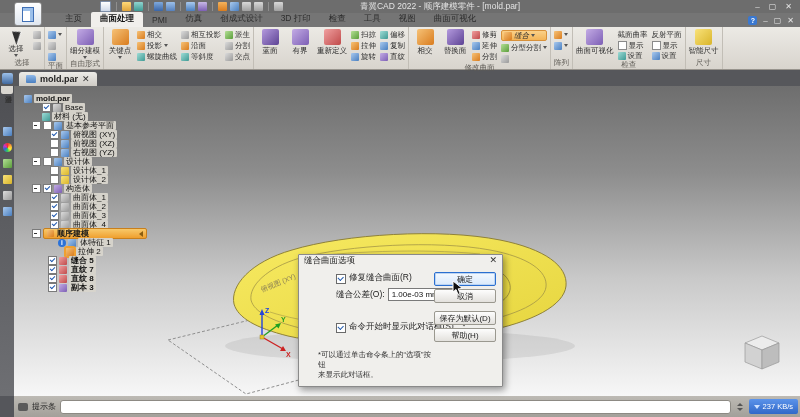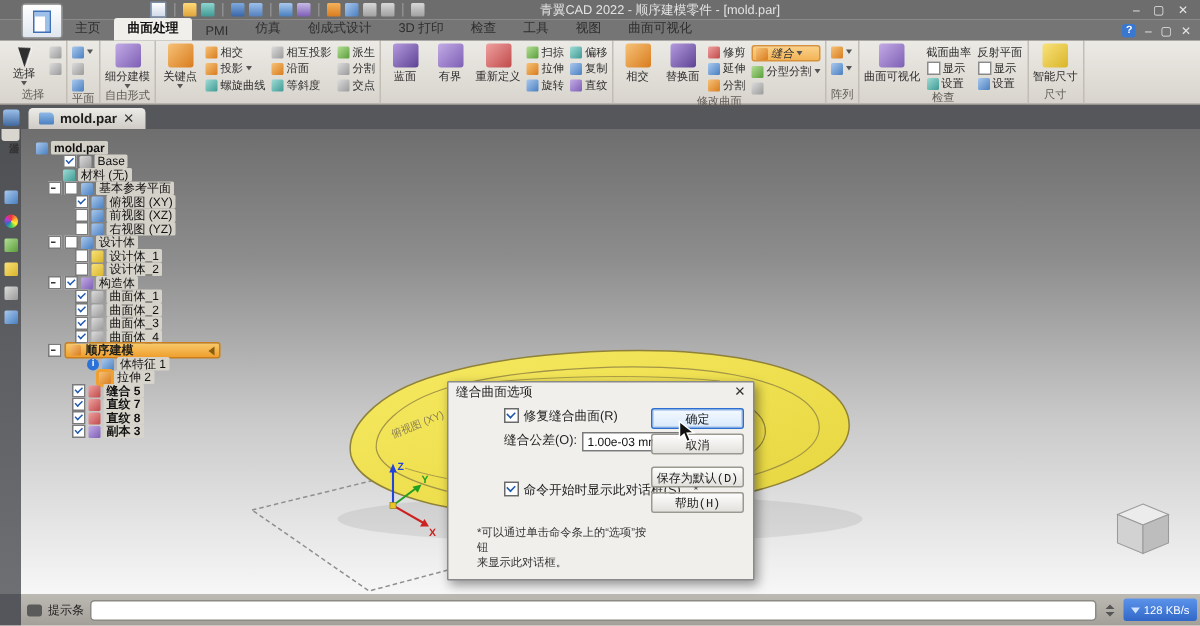--- a/index.html
+++ b/index.html
@@ -18,21 +18,21 @@
   .i-save{background:linear-gradient(#7fa9dd,#3a66a8);}
   .i-save2{background:linear-gradient(#9cc0ea,#5580bd);}
   .i-win{background:linear-gradient(#a9c9ee,#4a7fc0);}
   .i-disp{background:linear-gradient(#c8b9e6,#7d5fb5);}
   .i-book{background:linear-gradient(#f4b35c,#d97c1e);}
   .i-world{background:linear-gradient(#8fd5d0,#3f9a94);}
   .i-gray{background:linear-gradient(#d8d8d8,#a0a0a0);}
   .t-title{position:absolute;left:200px;right:120px;text-align:center;font-size:8.5px;color:#e3e3e3;white-space:nowrap;overflow:hidden;}
   .wctl{margin-left:auto;display:flex;gap:9px;padding-right:8px;font-size:8px;color:#e6e6e6;z-index:9;}
   
-  .tabrow{height:14px;background:#757575;display:flex;align-items:flex-end;padding-left:41px;position:relative;}
+  .tabrow{height:14px;background:#757575;display:flex;align-items:flex-end;padding-left:56px;position:relative;}
   .tab{font-size:8.5px;color:#2e2e2e;padding:1px 9px 2px;white-space:nowrap;}
   .tab.active{background:#f1efec;border-radius:2px 2px 0 0;font-weight:bold;color:#111;}
   .tr-right{margin-left:auto;display:flex;align-items:center;gap:6px;padding:0 6px 2px 0;font-size:8px;color:#e6e6e6;}
   .helpdot{width:9px;height:9px;border-radius:2px;background:#3a78d0;color:#fff;font-size:7px;font-weight:bold;
            display:flex;align-items:center;justify-content:center;}
   
   .ribbon{height:43px;background:linear-gradient(#eceae5,#d8d4cd);display:flex;border-bottom:1px solid #98948d;box-sizing:border-box;}
   .g{display:flex;flex-direction:column;border-right:1px solid #c2beb6;padding:2px 3px 0;}
   .gbody{flex:1;display:flex;gap:4px;align-items:flex-start;}
   .glabel{font-size:7.5px;color:#5f5c56;text-align:center;padding-bottom:1px;white-space:nowrap;}
@@ -84,33 +84,33 @@
   .infoic{width:8px;height:8px;border-radius:50%;background:#2b72d8;color:#fff;font-size:6.5px;font-weight:bold;
           display:flex;align-items:center;justify-content:center;flex:none;}
   .chip{background:rgba(215,212,204,.96);color:#111;padding:0 2px;border-radius:1px;font-size:8px;line-height:9px;white-space:nowrap;}
   .chip.b{font-weight:bold;}
   .hlbar{background:linear-gradient(#f8c96a,#ef9f2e);border:1px solid #c87f1c;border-radius:2px;display:flex;align-items:center;
          gap:3px;padding:0 3px;height:9px;font-size:8px;font-weight:bold;color:#21201c;width:96px;}
   .tri{width:0;height:0;border-top:3px solid transparent;border-bottom:3px solid transparent;border-right:4px solid #8a5d10;margin-left:auto;}
   
   .dlg{position:absolute;left:298px;top:168px;width:203px;background:#f0efec;border:1px solid #8a8a8a;border-radius:1px;
        box-shadow:2px 3px 7px rgba(0,0,0,.4);z-index:10;color:#1d1d1d;}
-  .dlg-tb{height:13px;display:flex;align-items:center;padding:0 5px;font-size:8.5px;}
+  .dlg-tb{height:13px;display:flex;align-items:flex-start;padding:0 5px;font-size:8.5px;}
   .dlg-x{margin-left:auto;font-size:9px;color:#333;}
   .dlg-body{position:relative;padding:4px 6px 7px;font-size:8.5px;}
-  .drow{display:flex;align-items:flex-start;gap:3px;margin-bottom:4px;padding-left:31px;}
+  .drow{display:flex;align-items:flex-end;gap:3px;margin-bottom:4px;padding-left:31px;}
   .dcb{width:8px;height:8px;background:#fff;border:1px solid #6a6a6a;position:relative;flex:none;}
   .dcb.on::after{content:"";position:absolute;left:1px;top:1px;width:4px;height:2.5px;
                  border-left:1.5px solid #1c57ad;border-bottom:1.5px solid #1c57ad;transform:rotate(-45deg);}
   .dinput{width:64px;height:11px;background:#fff;border:1px solid #7a7a7a;font-size:8px;padding:0 3px;
           font-family:"Liberation Sans","DejaVu Sans",sans-serif;color:#111;}
   .dnote{margin:17px 0 0 13px;font-size:7.5px;color:#333;white-space:pre-line;line-height:1.3;width:118px;}
   .btncol{position:absolute;right:6px;top:4px;display:flex;flex-direction:column;gap:3px;width:62px;}
   .dbtn{height:12px;background:linear-gradient(#fdfdfd,#e3e1dd);border:1px solid #9a988f;border-radius:2px;font-size:8px;
-        display:flex;align-items:center;justify-content:center;color:#1d1d1d;white-space:nowrap;font-family:Liberation Mono, monospace;}
+        display:flex;align-items:center;justify-content:center;color:#1d1d1d;white-space:nowrap;}
   .dbtn.primary{border:1px solid #2a6fd0;background:linear-gradient(#f4f9ff,#d9e9fb);box-shadow:inset 0 0 0 1px #bcd4f2;}
   .dbtn.gap{margin-top:5px;}
   .cursor{position:absolute;left:452px;top:194px;z-index:12;}
   
   .sbar{height:21px;background:linear-gradient(#bdbab4,#a3a09a);display:flex;align-items:center;gap:4px;padding-right:2px;}
   .sb-corner{width:14px;height:100%;background:#55565b;flex:none;}
   .bubble{width:10px;height:8px;background:#5a5a5a;border-radius:2px;flex:none;}
   .ptext{font-size:8px;color:#222;white-space:nowrap;}
   .sfield{flex:1;height:12px;background:#fff;border:1px solid #8d8a84;border-radius:3px;}
   .spin{display:flex;flex-direction:column;gap:2px;padding:0 2px;}
@@ -653,15 +653,15 @@
   <div class="sb-corner"></div>
   <span class="bubble"></span>
   <span class="ptext">提示条</span>
   <div class="sfield"></div>
   <div class="spin">
       <i class="up"></i>
       <i class="dn"></i>
     </div>
   <div class="badge">
     <span class="dla"></span>
-    <span>128 KB/s</span>
+    <span>237 KB/s</span>
   </div>
 </div>
 
 </body></html>

